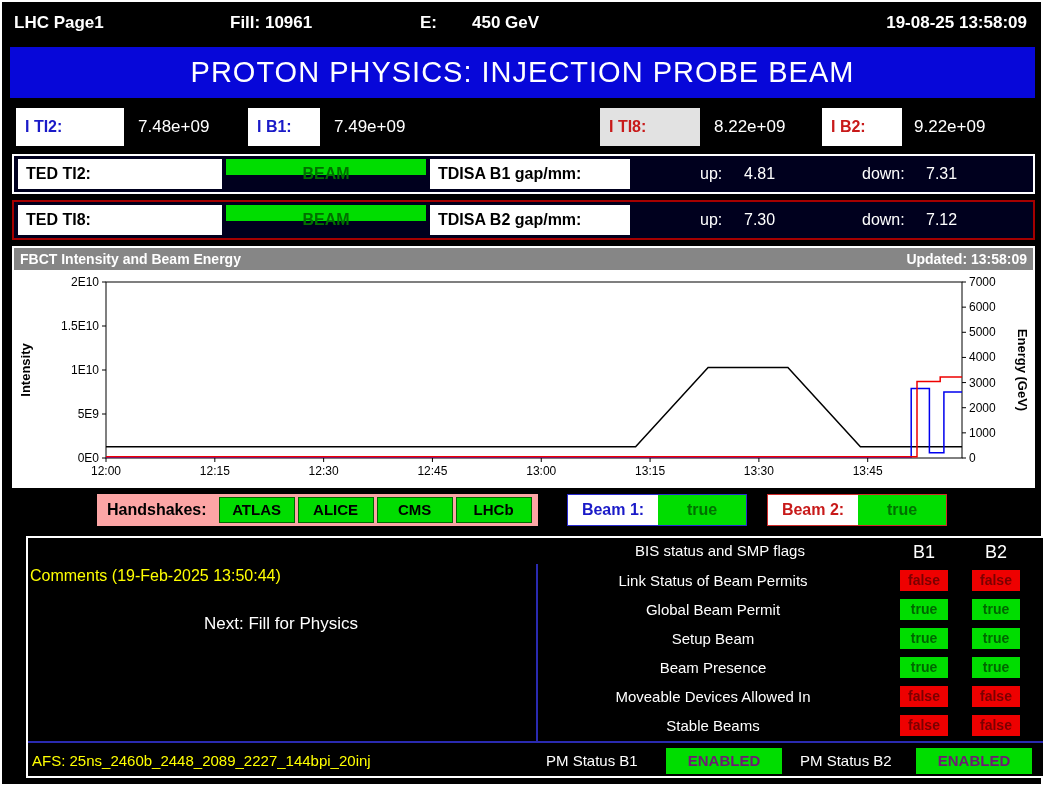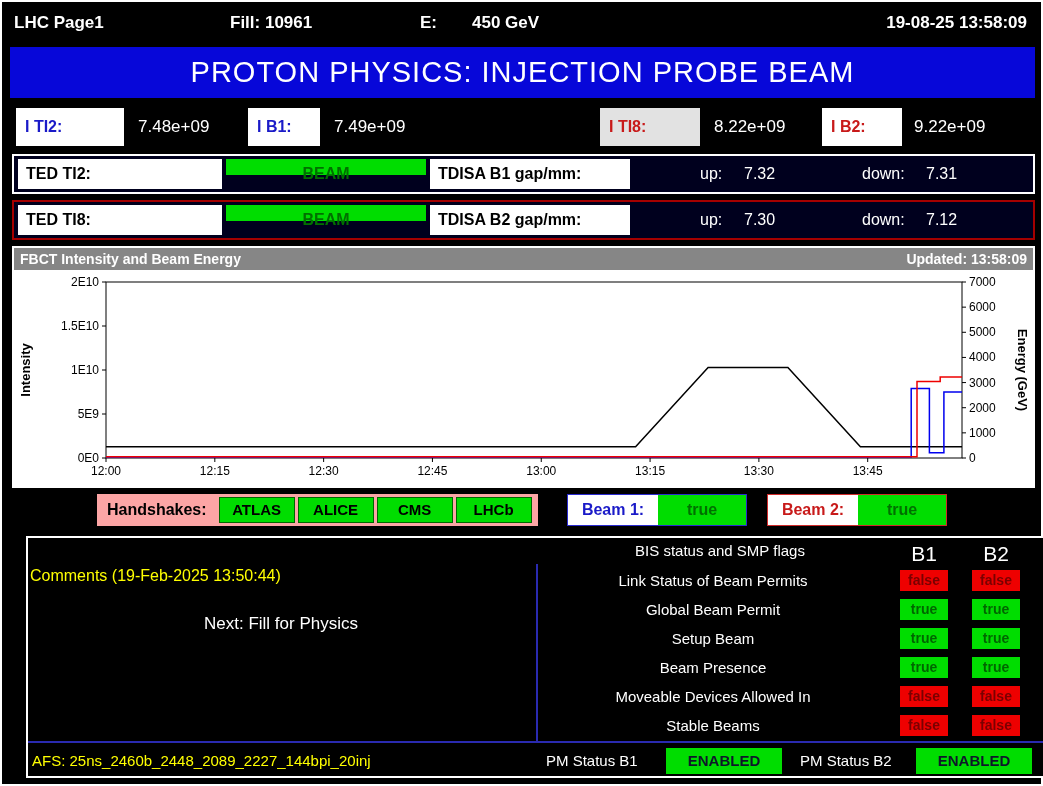--- a/index.html
+++ b/index.html
@@ -48,36 +48,36 @@
   .hsitem { display:inline-block; width:76px; height:26px; line-height:24px; background:#00dd00; border:1px solid #006600;
             text-align:center; font-weight:bold; font-size:15px; color:#000; margin-right:3px; }
   .beamgroup { position:absolute; top:492px; height:32px; display:flex; }
   .bg1 { left:565px; border:1px solid #2a2ad0; } .bg2 { left:765px; border:1px solid #d02a2a; }
   .beamlabel { width:90px; background:#fff; font-weight:bold; font-size:16px; line-height:30px; text-align:center; }
   .beamval { width:88px; background:#00dd00; color:#007000; font-weight:bold; font-size:16px; line-height:30px; text-align:center; }
 
   
   .bottombox { position:absolute; left:24px; top:534px; width:1023px; height:242px; border:2px solid #fff; background:#000; }
   .bistitle { position:absolute; left:508px; top:4px; width:368px; text-align:center; color:#fff; font-size:15px; }
-  .colhdr { position:absolute; top:4px; width:48px; text-align:center; color:#fff; font-size:21px; }
+  .colhdr { position:absolute; top:4px; width:48px; text-align:center; color:#fff; font-size:18px; }
   .colb1 { left:872px; } .colb2 { left:944px; }
   .vdiv { position:absolute; left:508px; top:26px; height:177px; width:2px; background:#2a2ab0; }
   .hdiv { position:absolute; left:0; top:203px; width:100%; height:2px; background:#2a2ab0; }
   .comments { position:absolute; left:0; top:26px; width:506px; height:176px; }
   .ctitle { position:absolute; left:2px; top:3px; color:#ffff00; font-size:16px; }
   .ctext { position:absolute; left:0; top:50px; width:100%; text-align:center; color:#fff; font-size:17px; }
   .bisrow { position:absolute; left:0; width:100%; height:29px; }
   .bislabel { position:absolute; left:508px; width:354px; text-align:center; line-height:29px; color:#fff; font-size:15px; }
   .flag { position:absolute; top:4px; width:48px; height:21px; line-height:21px; text-align:center; font-weight:bold; font-size:14px; }
   .flag.b1 { left:872px; } .flag.b2 { left:944px; }
   .ft { background:#00dd00; color:#006600; } .ff { background:#ee0000; color:#7a0000; }
   .afs { position:absolute; left:4px; top:208px; color:#ffff00; font-size:15px; line-height:30px; }
   .pml { position:absolute; top:208px; color:#fff; font-size:15px; line-height:30px; }
   .pml1 { left:518px; } .pml2 { left:772px; }
-  .pmv { position:absolute; top:210px; width:116px; height:26px; line-height:26px; background:#00dd00; color:#0f172a;
+  .pmv { position:absolute; top:210px; width:116px; height:26px; line-height:26px; background:#00dd00; color:#701a75;
          text-align:center; font-weight:bold; font-size:15px; }
   .pmv1 { left:638px; } .pmv2 { left:888px; }
 </style>
 </head>
 <body>
 
 <div class="page">
 
   <span class="t app">LHC Page1</span>
   <span class="t fill">Fill: 10961</span>
@@ -96,21 +96,21 @@
   <span class="ilabel i2" style="color: rgb(200, 26, 26);">I TI8:</span>
   <span class="ivalue v2">8.22e+09</span>
   <span class="ilabel i3" style="color: rgb(200, 26, 26);">I B2:</span>
   <span class="ivalue v3">9.22e+09</span>
 
   <div class="ted-row ted1">
     <span class="tlabel">TED TI2:</span>
     <span class="tbeam">BEAM</span>
     <span class="tdisa">TDISA B1 gap/mm:</span>
     <span class="gaptxt upl">up:</span>
-    <span class="gaptxt upv">7.32</span>
+    <span class="gaptxt upv">4.81</span>
     <span class="gaptxt dnl">down:</span>
     <span class="gaptxt dnv">7.31</span>
   </div>
 
   <div class="ted-row ted2">
     <span class="tlabel">TED TI8:</span>
     <span class="tbeam">BEAM</span>
     <span class="tdisa">TDISA B2 gap/mm:</span>
     <span class="gaptxt upl">up:</span>
     <span class="gaptxt upv">7.30</span>

